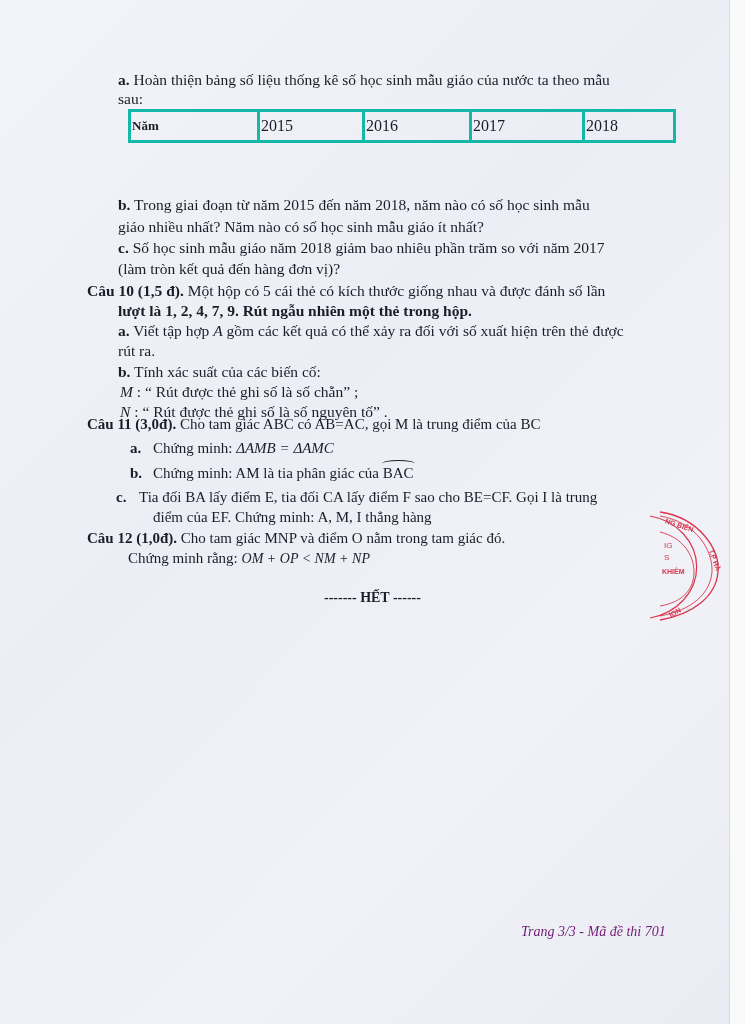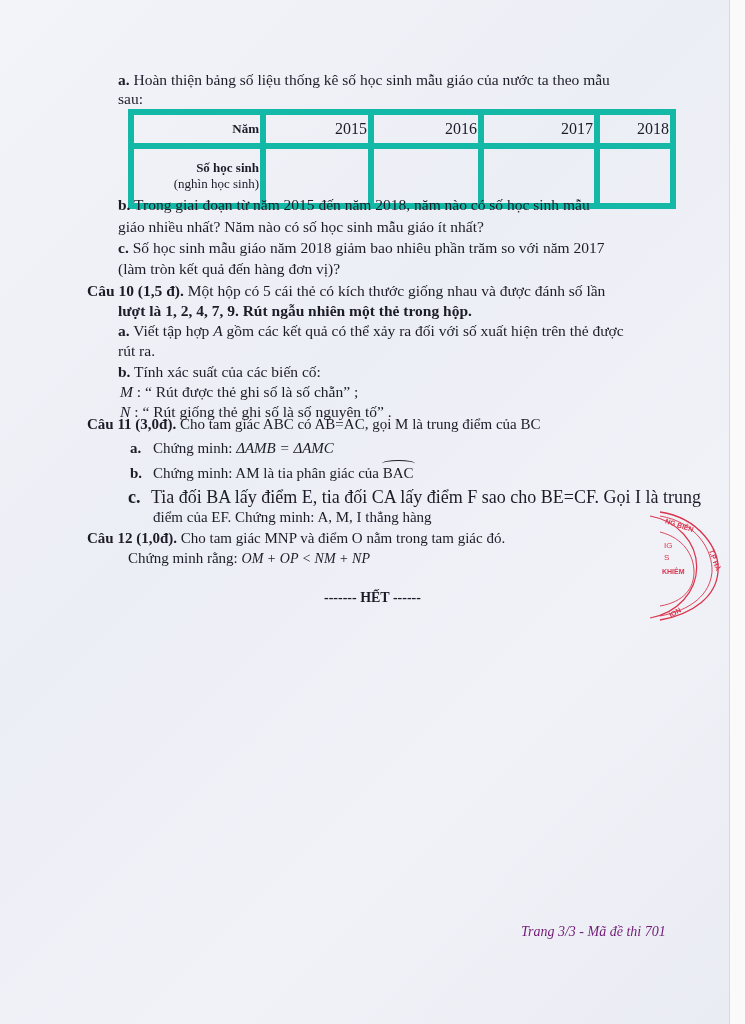--- a/index.html
+++ b/index.html
@@ -19,21 +19,21 @@
     background: #fafafa; border-left: 1px solid #d8d9df;
   }
   .content { position: absolute; left: 0; top: 0; width: 745px; }
   .line { position: absolute; font-size: 15.5px; white-space: nowrap; line-height: 20px; }
   .b { font-weight: bold; }
   .i { font-style: italic; }
   table.stats {
     position: absolute; left: 128px; top: 109px; width: 548px;
     border-collapse: collapse; font-size: 15px;
   }
-  table.stats td { border: 6px solid #14b8a6; text-align: right; vertical-align: middle; }
+  table.stats td { border: 3px solid #14b8a6; text-align: left; vertical-align: middle; }
   table.stats tr.r1 td { height: 26px; }
   table.stats tr.r2 td { height: 52px; }
   .hdr { font-weight: bold; font-size: 13px; }
   .sub { font-size: 13px; }
   .year { font-size: 16px; }
   .arc { font-style: normal; position: relative; display: inline-block; }
   .arc::before {
     content: ""; position: absolute; left: -1px; right: -1px; top: -3px; height: 6px;
     border-top: 1px solid #1c1c28; border-radius: 50% 50% 0 0;
   }
@@ -55,30 +55,20 @@
 
   <table class="stats">
     <tbody>
         <tr class="r1">
       <td style="width:124px;" class="hdr">Năm</td>
       <td class="year" style="width:100px;">2015</td>
       <td class="year" style="width:102px;">2016</td>
       <td class="year" style="width:108px;">2017</td>
       <td class="year">2018</td>
     </tr>
-    <tr class="r2">
-      <td>
-        <div class="hdr">Số học sinh</div>
-        <div class="sub">(nghìn học sinh)</div>
-      </td>
-      <td></td>
-      <td></td>
-      <td></td>
-      <td></td>
-    </tr>
   </tbody>
     </table>
 
   <div class="line" style="left:118px; top:195px;text-align:center;">
     <span class="b">b.</span><span> Trong giai đoạn từ năm 2015 đến năm 2018, năm nào có số học sinh mẫu</span>
   </div>
   <div class="line" style="left:118px; top:217px;">giáo nhiều nhất? Năm nào có số học sinh mẫu giáo ít nhất?</div>
   <div class="line" style="left:118px; top:238px;">
     <span class="b">c.</span><span> Số học sinh mẫu giáo năm 2018 giảm bao nhiêu phần trăm so với năm 2017</span>
   </div>
@@ -92,33 +82,33 @@
     <span class="b">a.</span><span> Viết tập hợp </span><span class="i">A</span><span> gồm các kết quả có thể xảy ra đối với số xuất hiện trên thẻ được</span>
   </div>
   <div class="line" style="left:118px; top:341px;">rút ra.</div>
   <div class="line" style="left:118px; top:362px;">
     <span class="b">b.</span><span> Tính xác suất của các biến cố:</span>
   </div>
   <div class="line" style="left:120px; top:382px;">
     <span class="i">M</span><span> : “ Rút được thẻ ghi số là số chẵn” ;</span>
   </div>
   <div class="line" style="left:120px; top:402px;">
-    <span class="i">N</span><span> : “ Rút giống thẻ ghi số là số nguyên tố” .</span>
+    <span class="i">N</span><span> : “ Rút được thẻ ghi số là số nguyên tố” .</span>
   </div>
 
   <div class="line" style="left:87px; top:414px; font-size:15px;">
     <span class="b">Câu 11 (3,0đ).</span><span> Cho tam giác ABC có AB=AC, gọi M là trung điểm của BC</span>
   </div>
   <div class="line" style="left:130px; top:438px; font-size:15px;">
     <span class="b" style="display:inline-block;width:23px;">a.</span><span>Chứng minh: </span><span class="i">ΔAMB = ΔAMC</span>
   </div>
   <div class="line" style="left:130px; top:463px; font-size:15px;">
     <span class="b" style="display:inline-block;width:23px;">b.</span><span>Chứng minh: AM là tia phân giác của </span><span class="i arc">BAC</span>
   </div>
-  <div class="line" style="left:128px; top:487px; font-size:18px;">
+  <div class="line" style="left:116px; top:487px; font-size:15px;">
     <span class="b" style="display:inline-block;width:23px;">c.</span><span>Tia đối BA lấy điểm E, tia đối CA lấy điểm F sao cho BE=CF. Gọi I là trung</span>
   </div>
   <div class="line" style="left:153px; top:507px; font-size:15px;">điểm của EF. Chứng minh: A, M, I thẳng hàng</div>
 
   <div class="line" style="left:87px; top:528px; font-size:15px;">
     <span class="b">Câu 12 (1,0đ).</span><span> Cho tam giác MNP và điểm O nằm trong tam giác đó.</span>
   </div>
   <div class="line" style="left:128px; top:548px; font-size:15px;">
     <span>Chứng minh rằng: </span><span class="i" style="font-size:14px;">OM + OP &lt; NM + NP</span>
   </div>

